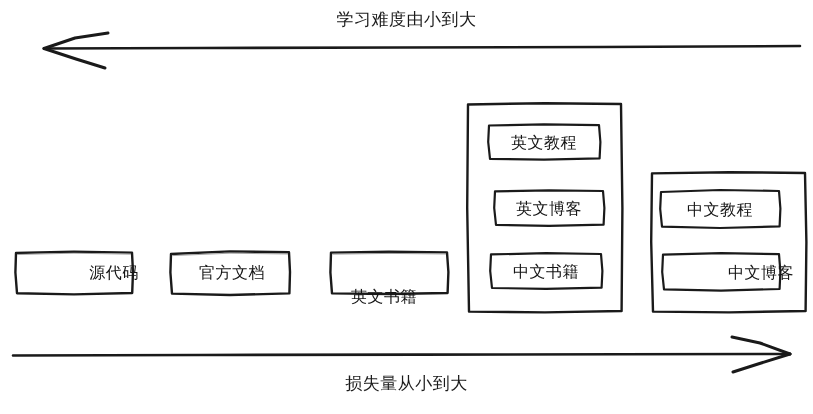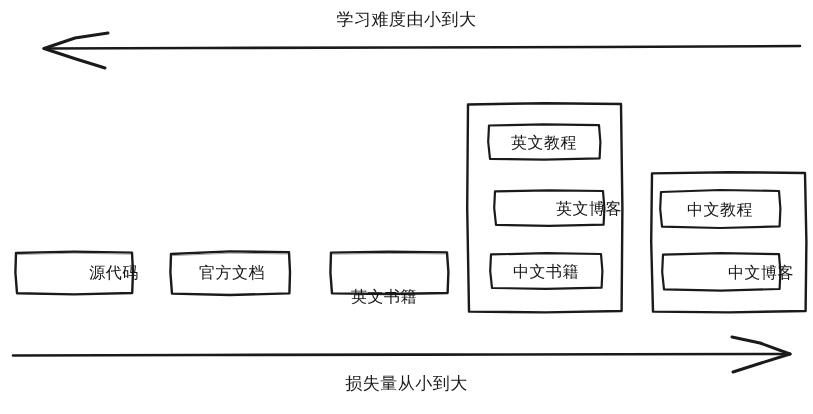--- a/index.html
+++ b/index.html
@@ -109,17 +109,17 @@
 
 <div class="axis-label" id="top-label">学习难度由小到大</div>
 
 <div class="axis-label" id="bottom-label">损失量从小到大</div>
 
 <div class="node-label" style="left:15px;  top:263px; width:118px;padding-left:40px;">源代码</div>
 <div class="node-label" style="left:170px; top:263px; width:124px;text-align:center;">官方文档</div>
 <div class="node-label" style="left:330px; top:263px; width:108px;margin-top:24px;">英文书籍</div>
 
 <div class="node-label" style="left:488px; top:133px; width:112px;">英文教程</div>
-<div class="node-label" style="left:494px; top:199px; width:110px;padding-left:40px;">英文博客</div>
+<div class="node-label" style="left:494px; top:199px; width:110px;">英文博客</div>
 <div class="node-label" style="left:490px; top:262px; width:112px;">中文书籍</div>
 
 <div class="node-label" style="left:660px; top:200px; width:120px;">中文教程</div>
 <div class="node-label" style="left:662px; top:263px; width:118px;padding-left:40px;">中文博客</div>
 
 </body></html>

